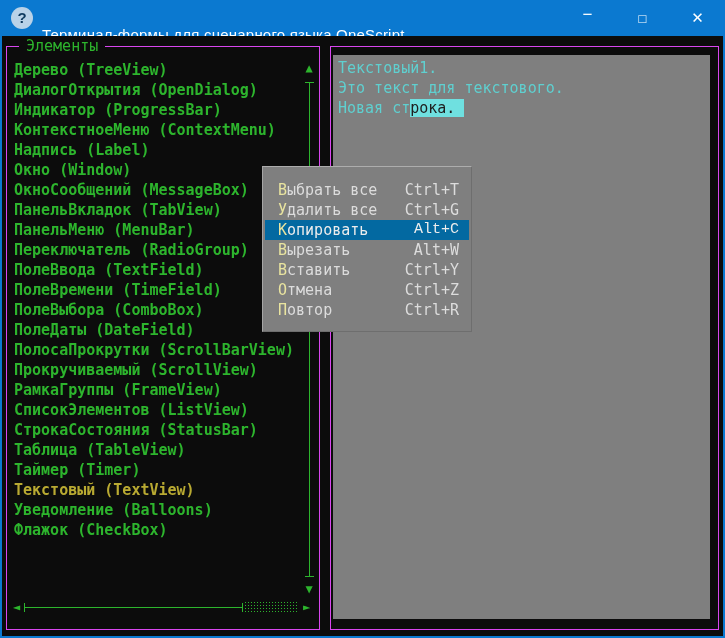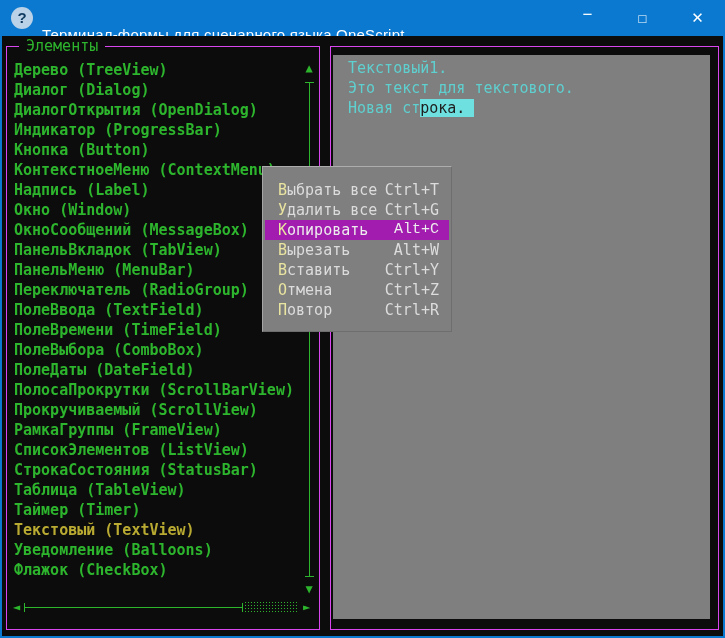--- a/index.html
+++ b/index.html
@@ -80,37 +80,37 @@
     background-image:radial-gradient(circle, #2db52d 0.8px, transparent 1px);
     background-size:3px 3px;
   }
   
   .right-frame { left:328px; top:10px; width:389px; height:584px; }
   .textview {
     position:absolute; top:8px; left:2px; right:8px; bottom:10px;
     background:#7f7f7f; padding:3px 5px;
   }
   .tv-line {
-    font-size:15px; line-height:20px; color:#5fd0d0; white-space:pre;margin-left:10px;
+    font-size:15px; line-height:20px; color:#5fd0d0; white-space:pre;
   }
   .tv-sel { background:#6fe0e0; color:#1e1e1e; }
   
   .context-menu {
-    position:absolute; left:260px; top:130px; width:190px; height:166px;
+    position:absolute; left:260px; top:130px; width:210px; height:166px;
     background:#7f7f7f; padding-top:13px;
     border-top:1px solid #adadad; border-left:1px solid #a5a5a5;
     border-right:1px solid #6e6e6e; border-bottom:1px solid #6e6e6e;
   }
   .menu-row {
     height:20px; line-height:20px; margin:0 2px; padding:0 10px 0 13px;
     display:flex; justify-content:space-between;
     font-size:15px; color:#dcdcdc; white-space:pre;
   }
   .menu-row .hot { color:#e9e49f; }
-  .menu-row.highlighted { background:#a21caf; color:#ededed; }
+  .menu-row.highlighted { background:#0369a1; color:#ededed; }
   .menu-shortcut { color:#dcdcdc; }
   .menu-row.highlighted .menu-shortcut { color:#ededed;font-family:Liberation Mono, monospace; }
 </style>
 </head>
 <body>
 
 <div class="window">
 
   <div class="titlebar">
     <div class="app-icon">?</div>
@@ -122,24 +122,22 @@
     </div>
   </div>
 
   <div class="body">
 
     <div class="frame left-frame">
       <div class="frame-title">Элементы</div>
 
       <div class="list">
         <div class="list-item">Дерево (TreeView)</div>
-        <div class="list-item">Диалог (Dialog)</div>
         <div class="list-item">ДиалогОткрытия (OpenDialog)</div>
         <div class="list-item">Индикатор (ProgressBar)</div>
-        <div class="list-item">Кнопка (Button)</div>
         <div class="list-item">КонтекстноеМеню (ContextMenu)</div>
         <div class="list-item">Надпись (Label)</div>
         <div class="list-item">Окно (Window)</div>
         <div class="list-item">ОкноСообщений (MessageBox)</div>
         <div class="list-item">ПанельВкладок (TabView)</div>
         <div class="list-item">ПанельМеню (MenuBar)</div>
         <div class="list-item">Переключатель (RadioGroup)</div>
         <div class="list-item">ПолеВвода (TextField)</div>
         <div class="list-item">ПолеВремени (TimeField)</div>
         <div class="list-item">ПолеВыбора (ComboBox)</div>

